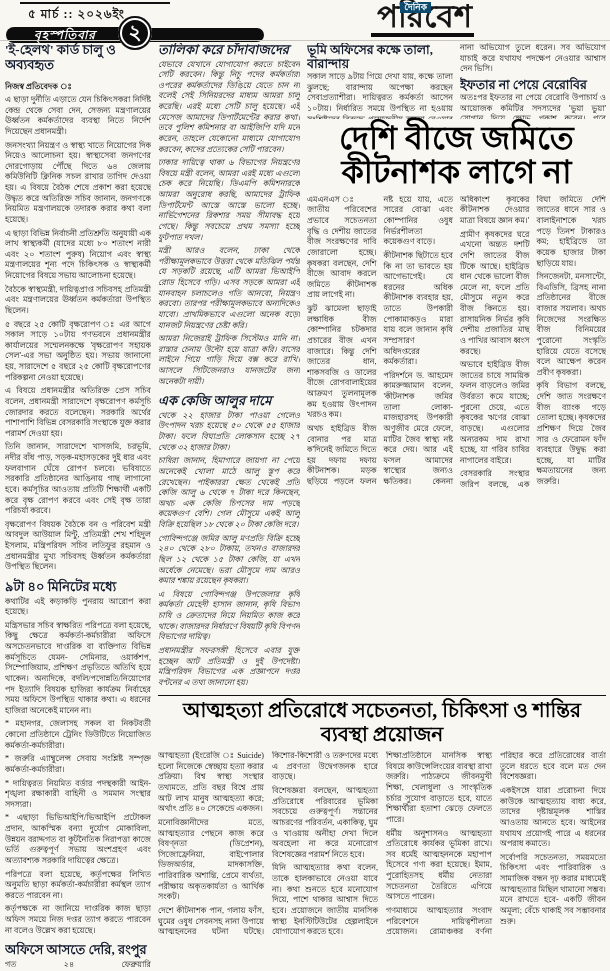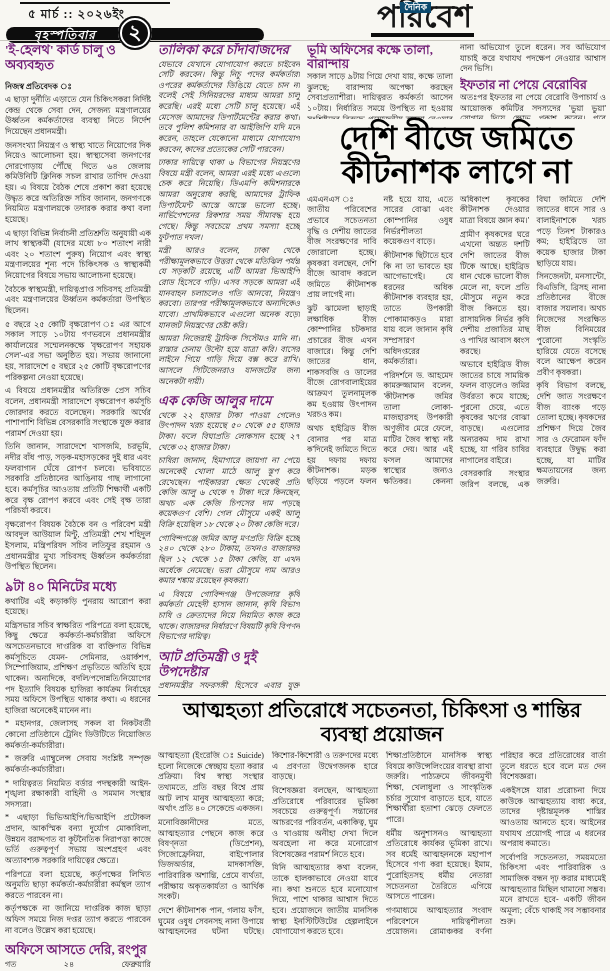--- a/index.html
+++ b/index.html
@@ -30,21 +30,21 @@
   .masthead{position:absolute;right:10px;top:1px;text-align:right;}
   .masthead-top{
     display:inline-block;background:#0c4a6e;color:#fff;font-size:9px;font-weight:bold;
     padding:0 4px;line-height:11px;vertical-align:top;margin-right:-64px;margin-top:1px;position:relative;z-index:2;
   }
   .masthead-main{
     display:inline-block;font-size:31px;font-weight:800;line-height:32px;letter-spacing:0;
     border-bottom:4px solid #0d0d0d;padding:0 2px 0 6px;
   }
   
-  .story-hl{font-size:13px;font-weight:bold;line-height:1.12;margin:7px 0 2px;color:#701a75;}
+  .story-hl{font-size:13px;font-weight:bold;line-height:1.12;margin:7px 0 2px;color:#0f172a;}
   .story-hl.first{margin-top:0;}
   .byline{font-size:8px;font-weight:bold;margin:8px 0 2px;}
   .para{font-size:8px;line-height:1.33;margin:0 0 3px;text-align:justify;}
   
   .col1{position:absolute;left:5px;top:43px;width:146px;height:924px;overflow:hidden;}
   .col2{position:absolute;left:158px;top:43px;width:142px;height:648px;overflow:hidden;font-style:italic;}
   .right-region{position:absolute;left:307px;top:43px;width:299px;height:648px;overflow:hidden;}
   .top-row{display:flex;gap:7px;height:76px;overflow:hidden;}
   .top-row .tcol{flex:1;overflow:hidden;}
   .tcol .story-hl{font-size:12.5px;margin:0 0 1px;}
@@ -128,21 +128,20 @@
       </div>
 
     <div class="story-hl">এক কেজি আলুর দামে</div>
     <div>
         <p class="para">থেকে ২২ হাজার টাকা পাওয়া গেলেও উৎপাদন খরচ হয়েছে ৫০ থেকে ৫৫ হাজার টাকা। ফলে বিঘাপ্রতি লোকসান হচ্ছে ২৭ থেকে ৩২ হাজার টাকা।</p>
         <p class="para">চাষিরা জানান, হিমাগারে জায়গা না পেয়ে অনেকেই খোলা মাঠে আলু স্তূপ করে রেখেছেন। পাইকাররা ক্ষেত থেকেই প্রতি কেজি আলু ৬ থেকে ৭ টাকা দরে কিনছেন, অথচ এক কেজি চিপসের দাম পড়ছে কয়েকগুণ বেশি। গেল মৌসুমে একই আলু বিক্রি হয়েছিল ১৮ থেকে ২০ টাকা কেজি দরে।</p>
         <p class="para">গোবিন্দগঞ্জে জমির আলু মণপ্রতি বিক্রি হচ্ছে ২৪০ থেকে ২৮০ টাকায়, তখনও বাজারদর ছিল ১২ থেকে ১৫ টাকা কেজি, যা এখন অর্ধেকে নেমেছে। ভরা মৌসুমে দাম আরও কমার শঙ্কায় রয়েছেন কৃষকরা।</p>
         <p class="para">এ বিষয়ে গোবিন্দগঞ্জ উপজেলার কৃষি কর্মকর্তা মেহেদী হাসান জানান, কৃষি বিভাগ চাষি ও ক্রেতাদের নিয়ে নিয়মিত কাজ করে থাকে। বাজারদর নির্ধারণে বিষয়টি কৃষি বিপণন বিভাগের দায়িত্ব।</p>
       </div>
 
-    <div class="story-hl">আট প্রতিমন্ত্রী ও দুই উপদেষ্টার</div>
     <div>
         <p class="para">প্রধানমন্ত্রীর সফরসঙ্গী হিসেবে এবার যুক্ত হচ্ছেন আট প্রতিমন্ত্রী ও দুই উপদেষ্টা। মন্ত্রিপরিষদ বিভাগের এক প্রজ্ঞাপনে দপ্তর বণ্টনের এ তথ্য জানানো হয়।</p>
       </div>
 
   </div>
 
   <div class="right-region">
     <div class="top-row">
       <div class="tcol">
         <div class="story-hl">ভূমি অফিসের কক্ষে তালা, বারান্দায়</div>

